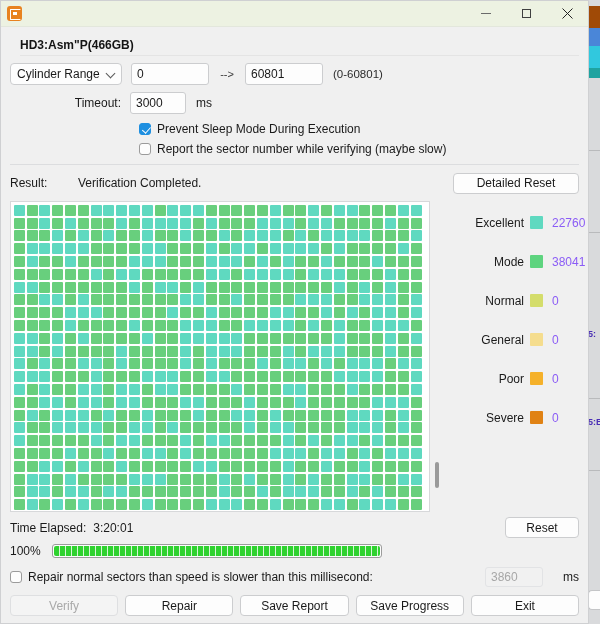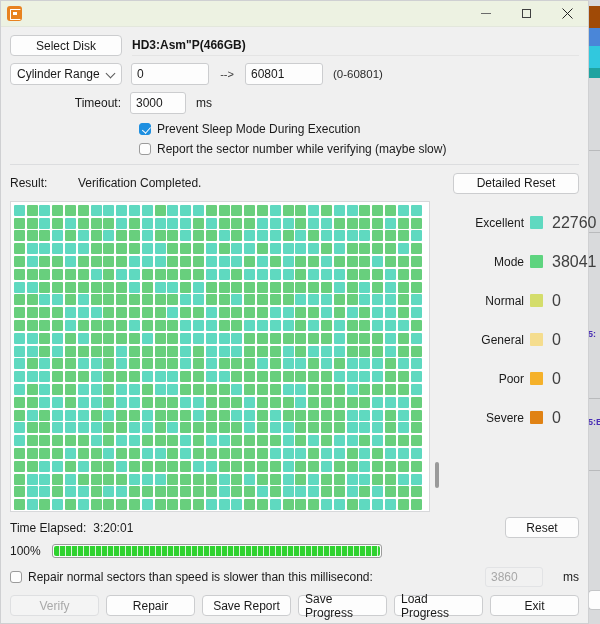--- a/index.html
+++ b/index.html
@@ -181,21 +181,21 @@
     display:flex; flex-direction:column;
   }
   .legend-row {
     display:flex; align-items:center; height:39px; flex:0 0 39px;
   }
   .legend-name { width:74px; text-align:right; font-size:12px; color:#1a1a1a; }
   .legend-swatch {
     width:13px; height:13px; margin-left:6px; margin-right:9px;
     border-radius:1px; flex:0 0 13px;
   }
-  .legend-count { font-size:16px; color:#404040; }
+  .legend-count { font-size:12px; color:#8b5cf6; }
 
   
   #bottom { flex:0 0 auto; padding-bottom:6px; }
   #row-elapsed { margin-top:5px; height:21px; align-items:center; }
   #elapsed-label { font-size:12px; }
   #elapsed-value { font-size:12px; margin-left:7px; }
   #reset-btn { margin-left:auto; width:74px; }
 
   #row-progress { margin-top:5px; height:15px; align-items:center; }
   #progress-pct { width:42px; font-size:12px; }
@@ -256,21 +256,20 @@
           <line x1="0.5" y1="0.5" x2="10.5" y2="10.5" stroke="#222" stroke-width="1"></line>
           <line x1="10.5" y1="0.5" x2="0.5" y2="10.5" stroke="#222" stroke-width="1"></line>
         </svg>
       </div>
     </div>
   </div>
 
   <div id="content">
 
     <div class="row" id="row-disk">
-      <div class="btn" id="select-disk-btn">Select Disk</div>
       <div id="disk-name">HD3:Asm"P(466GB)</div>
     </div>
 
     <div class="row" id="row-range">
       <div class="select">
         <span>Cylinder Range</span>
         <span class="chev"></span>
       </div>
       <div class="textbox" id="range-start">0</div>
       <div id="range-arrow">--&gt;</div>
@@ -1130,19 +1129,18 @@
         <div id="repair-label">Repair normal sectors than speed is slower than this millisecond:</div>
         <div id="repair-ms-box">3860</div>
         <div id="repair-ms-unit">ms</div>
       </div>
 
       <div id="row-buttons">
           <div class="btn disabled">Verify</div>
           <div class="btn">Repair</div>
           <div class="btn">Save Report</div>
           <div class="btn">Save Progress</div>
-          <div class="btn">Load Progress</div>
           <div class="btn">Exit</div>
         </div>
     </div>
 
   </div>
 </div>
 
 </body></html>

